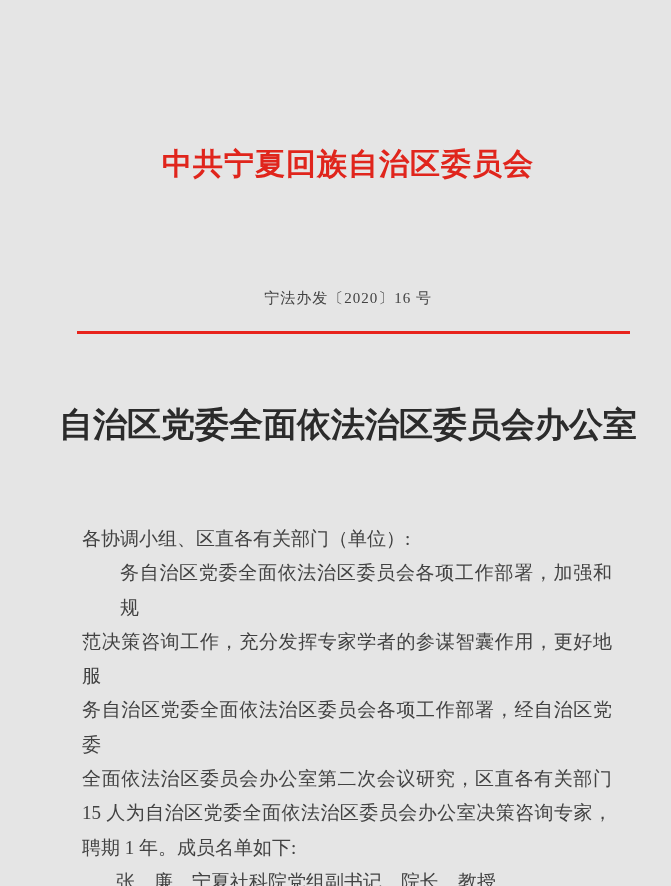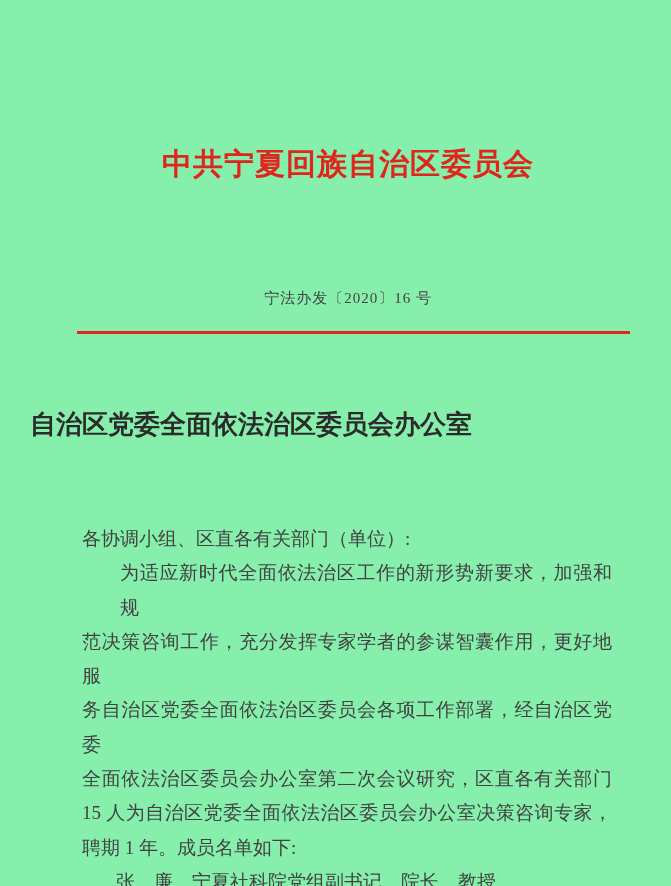--- a/index.html
+++ b/index.html
@@ -1,20 +1,20 @@
 <!DOCTYPE html>
 <html style="--header_red: #e0251c; --divider_red: #e8231c; --title_text: #2b2b2b; --body_text: #424242;"><head>
 <meta charset="utf-8">
 <style>
   html, body { margin: 0; padding: 0; background: #ffffff; }
   .page {
     position: relative;
     width: 671px;
     height: 886px;
-    background: #86efac;
+    background: #e5e5e5;
     font-family: "Liberation Serif", "DejaVu Serif", serif;
     overflow: hidden;
   }
   .org-line1 {
     position: absolute;
     top: 144px; left: 30px; width: 636px;
     text-align: center;
     font-size: 30px;
     font-weight: 700;
     letter-spacing: 1px;
@@ -48,21 +48,22 @@
   }
   .red-divider {
     position: absolute;
     top: 331px; left: 77px;
     width: 553px; height: 3px;
     background: var(--divider_red);
   }
   .doc-title {
     position: absolute;
     top: 403px; left: 30px; width: 636px;
-    font-size: 26px;
+    text-align: center;
+    font-size: 34px;
     line-height: 44px;
     font-weight: 700;
     color: var(--title_text);
     white-space: nowrap;
   }
   .body-text {
     position: absolute;
     top: 522px; left: 82px; width: 530px;
     font-size: 19px;
     line-height: 34.3px;
@@ -85,21 +86,21 @@
   <div class="doc-number">宁法办发〔2020〕16 号</div>
 
   <div class="red-divider"></div>
 
   <div class="doc-title">
     <div>自治区党委全面依法治区委员会办公室</div>
   </div>
 
   <div class="body-text">
     <div class="line">各协调小组、区直各有关部门（单位）:</div>
-    <div class="line indent just">为适应新时代全面依法治区工作的新形势新要求，加强和规</div>
+    <div class="line indent just">务自治区党委全面依法治区委员会各项工作部署，加强和规</div>
     <div class="line just">范决策咨询工作，充分发挥专家学者的参谋智囊作用，更好地服</div>
     <div class="line just">务自治区党委全面依法治区委员会各项工作部署，经自治区党委</div>
     <div class="line just">全面依法治区委员会办公室第二次会议研究，区直各有关部门</div>
     <div class="line just">15 人为自治区党委全面依法治区委员会办公室决策咨询专家，</div>
     <div class="line">聘期 1 年。成员名单如下:</div>
     <div class="line member-row">
       <span class="member-name">张　廉</span><span>宁夏社科院党组副书记、院长、教授</span>
     </div>
 
   </div>

